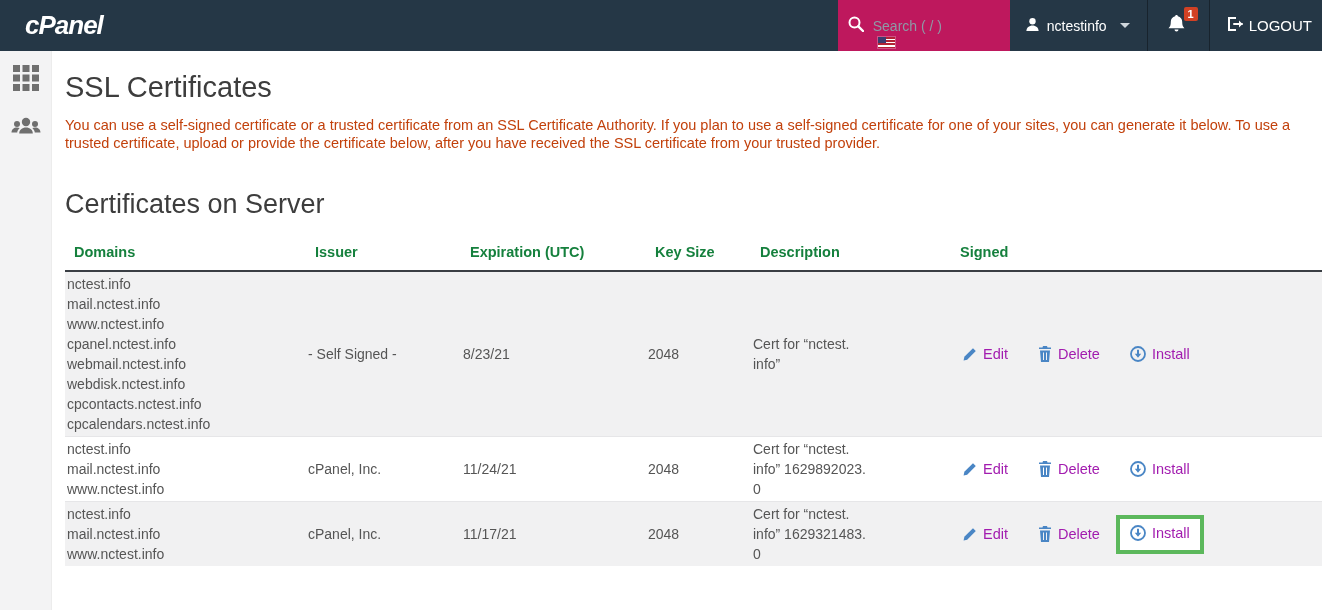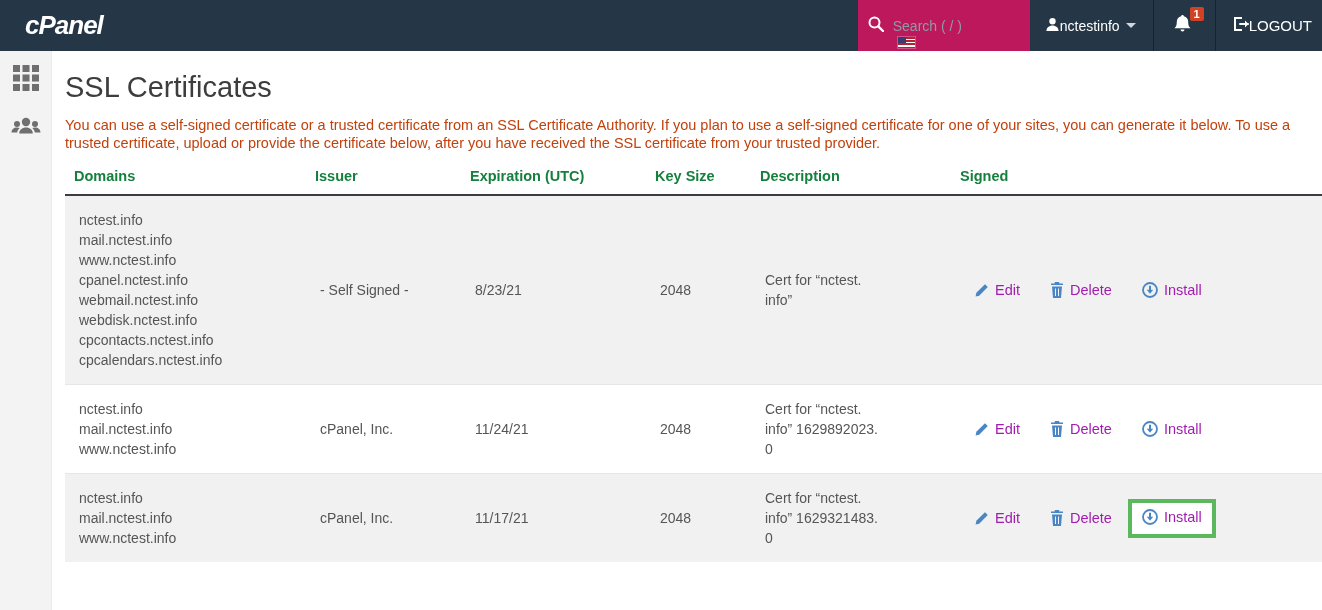--- a/index.html
+++ b/index.html
@@ -17,28 +17,28 @@
   .search-panel svg { flex:none; }
   .search-input { background:transparent; border:none; outline:none; color:#dfe5ea;
     font-size:14px; width:118px; margin-left:9px; font-family:"Liberation Sans",sans-serif; }
   .search-input::placeholder { color:#8e9aa6; }
   .flag { position:absolute; left:40px; bottom:3px; width:17px; height:11px;
     background:repeating-linear-gradient(to bottom,#b22234 0 1.6px,#ffffff 1.6px 3.2px);
     box-shadow:0 0 0 1px rgba(255,255,255,.25); }
   .flag::after { content:""; position:absolute; left:0; top:0; width:8px; height:6px;
     background:#3c3b6e; }
   .nav-item { display:flex; align-items:center; color:#fff; font-size:14px; }
-  .user-menu { padding:0 17px 0 15px; }
+  .user-menu { gap:7px; padding:0 17px 0 15px; }
   .caret { width:0; height:0; border-left:5px solid transparent;
     border-right:5px solid transparent; border-top:5px solid #cfd6dc; margin-left:6px; }
   .nav-divider { width:1px; background:rgba(0,0,0,.35); }
   .bell-wrap { position:relative; padding:0 22px 0 18px; }
   .badge { position:absolute; top:7px; right:11px; background:#d14124; color:#fff;
     font-size:11px; font-weight:bold; line-height:14px; padding:0 4px; border-radius:2px; }
-  .logout { gap:0; padding:0 10px 0 15px; font-size:15px; white-space:nowrap; }
+  .logout { gap:6px; padding:0 10px 0 15px; font-size:15px; white-space:nowrap; }
 
   
   .sidebar { position:absolute; top:51px; left:0; width:52px; height:559px;
     background:#f3f3f4; border-right:1px solid #ececec; display:flex;
     flex-direction:column; align-items:center; padding-top:14px; gap:20px; color:#6f6f6f; }
 
   
   .main { position:absolute; top:60px; left:52px; width:1270px; height:559px;
     padding:11px 0 0 13px; }
   .page-title { font-size:29px; font-weight:400; color:#3d3d3d; margin-bottom:12px; }
@@ -46,21 +46,21 @@
     margin-bottom:8px; }
   .section-title { font-size:27px; font-weight:400; color:#3d3d3d;
     margin:37px 0 16px 0; }
 
   
   table { border-collapse:collapse; width:1257px; font-size:14px; color:#555; }
   thead th { text-align:left; font-weight:bold; color:#15803d; font-size:14.5px;
     padding:8px 9px 10px 9px; border-bottom:2px solid #3a3e44; }
   tbody tr.striped { background:#f1f1f2; }
   tbody tr { border-top:1px solid #e6e6e8; }
-  td { padding:14px; vertical-align:middle; }
+  td { padding:2px; vertical-align:middle; }
   .pre { white-space:pre-line; line-height:20px; }
   .actions-inner { display:flex; align-items:center; gap:30px; padding-left:9px; }
   .action-link { color:#a21caf; text-decoration:none; display:inline-flex;
     align-items:center; gap:6px; font-size:14.5px; cursor:pointer; }
   .highlight-box { display:inline-block; border:4px solid #5cb85c; background:#fff;
     padding:6px 10px; margin:-10px -14px; }
 </style>
 </head>
 <body>
 
@@ -138,20 +138,21 @@
       <path d="M15 12.5c3.9 0 6.8 2.4 6.8 6H8.2c0-3.6 2.9-6 6.8-6z"></path>
       <path d="M0.5 17.5c0-3 2.3-5 5.5-5 1 0 1.9.2 2.7.6-1.3 1.1-2.2 2.6-2.5 4.4z"></path>
       <path d="M29.5 17.5c0-3-2.3-5-5.5-5-1 0-1.9.2-2.7.6 1.3 1.1 2.2 2.6 2.5 4.4z"></path>
     </svg>
   </span>
 </aside>
 
 <main class="main">
   <h1 class="page-title">SSL Certificates</h1>
   <p class="page-desc">You can use a self-signed certificate or a trusted certificate from an SSL Certificate Authority. If you plan to use a self-signed certificate for one of your sites, you can generate it below. To use a trusted certificate, upload or provide the certificate below, after you have received the SSL certificate from your trusted provider.</p>
+  <h2 class="section-title">Certificates on Server</h2>
 
   <table>
     <colgroup>
       <col style="width:241px">
         <col style="width:155px">
         <col style="width:185px">
       <col style="width:105px">
         <col style="width:200px">
         <col>
     </colgroup>

